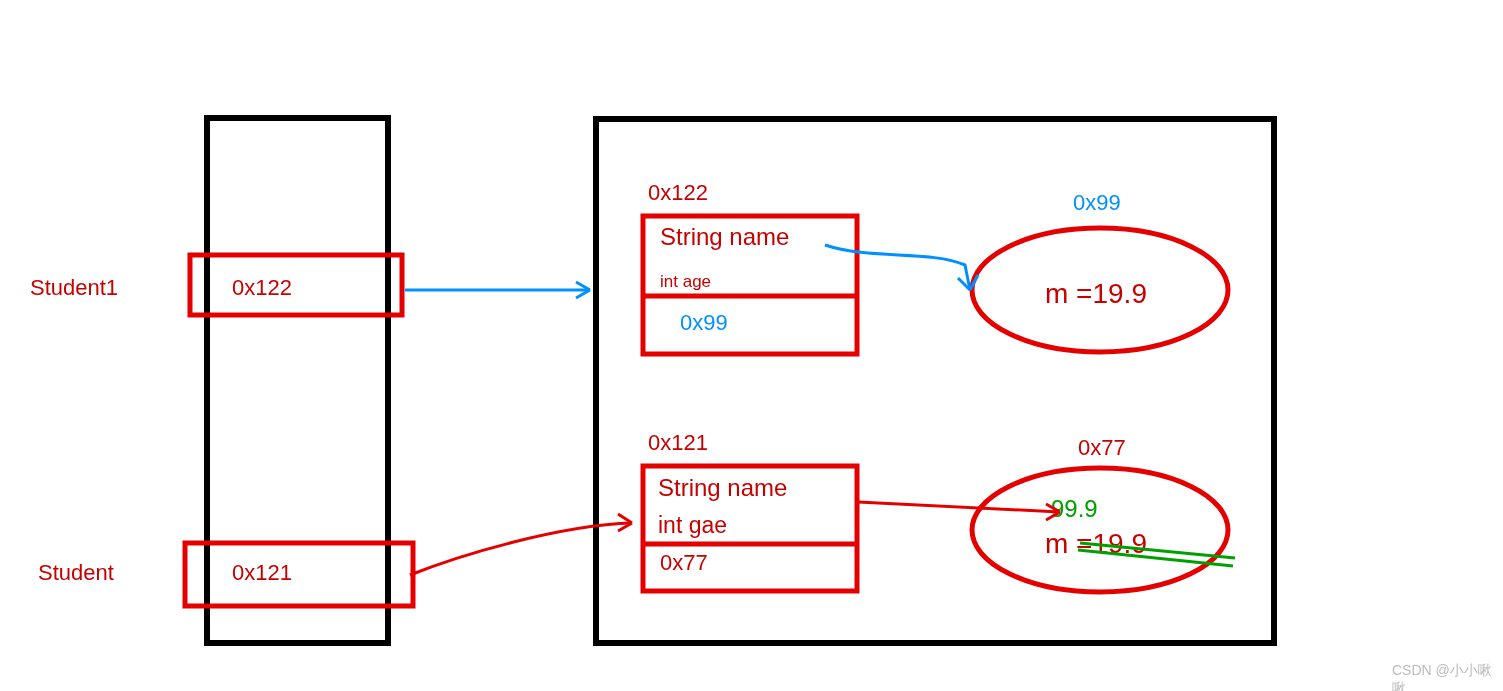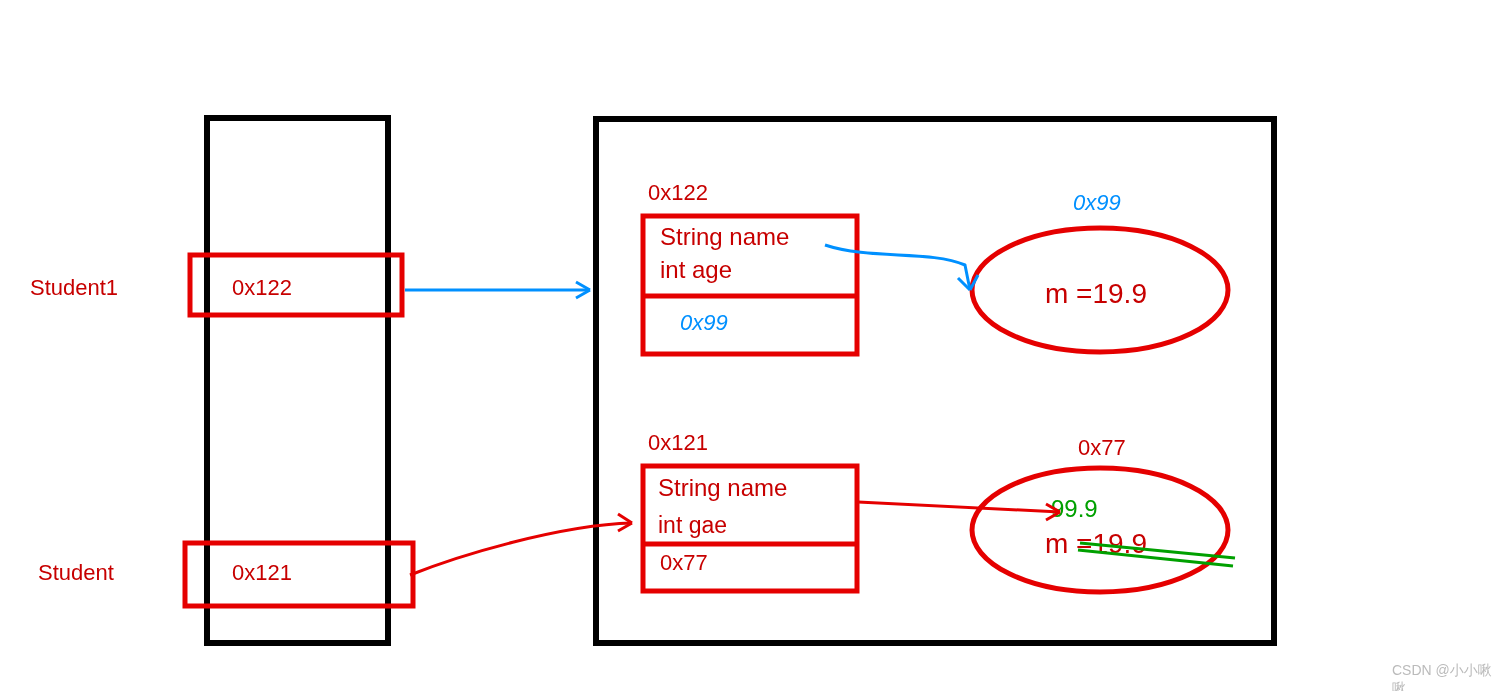--- a/index.html
+++ b/index.html
@@ -9,41 +9,41 @@
     height: 691px;
     font-family: "Microsoft YaHei", Arial, sans-serif;
     background: #fff;
     position: relative;
   }
   .label {
     position: absolute;
     color: #c70000;
     font-size: 22px;
   }
-  .label-blue { color: #0090ff; font-style: italic; }
+  .label-blue { color: #0090ff; }
   .label-green { color: #00a000; font-size: 24px; }
   .watermark {
     position: absolute;
     color: #bbb;
     font-size: 14px;
   }
   svg { position: absolute; top: 0; left: 0; }
 </style>
 </head>
 <body>
 
 <div class="label" style="left:30px; top:275px;">Student1</div>
 <div class="label" style="left:38px; top:560px;">Student</div>
 
 <div class="label" style="left:232px; top:275px;">0x122</div>
 <div class="label" style="left:232px; top:560px;">0x121</div>
 
 <div class="label" style="left:648px; top:180px;">0x122</div>
 <div class="label" style="left:660px; top:223px; font-size:24px;">String name</div>
-<div class="label" style="left:660px; top:256px; font-size:24px;">int age</div>
+<div class="label" style="left:660px; top:272px; font-size:17px;">int age</div>
 <div class="label label-blue" style="left:680px; top:310px;">0x99</div>
 
 <div class="label label-blue" style="left:1073px; top:190px;">0x99</div>
 <div class="label" style="left:1045px; top:278px; font-size:28px;">m =19.9</div>
 
 <div class="label" style="left:648px; top:430px;">0x121</div>
 <div class="label" style="left:658px; top:474px; font-size:24px;">String name</div>
 <div class="label" style="left:658px; top:512px; font-size:23px;">int gae</div>
 <div class="label" style="left:660px; top:550px;">0x77</div>
 

